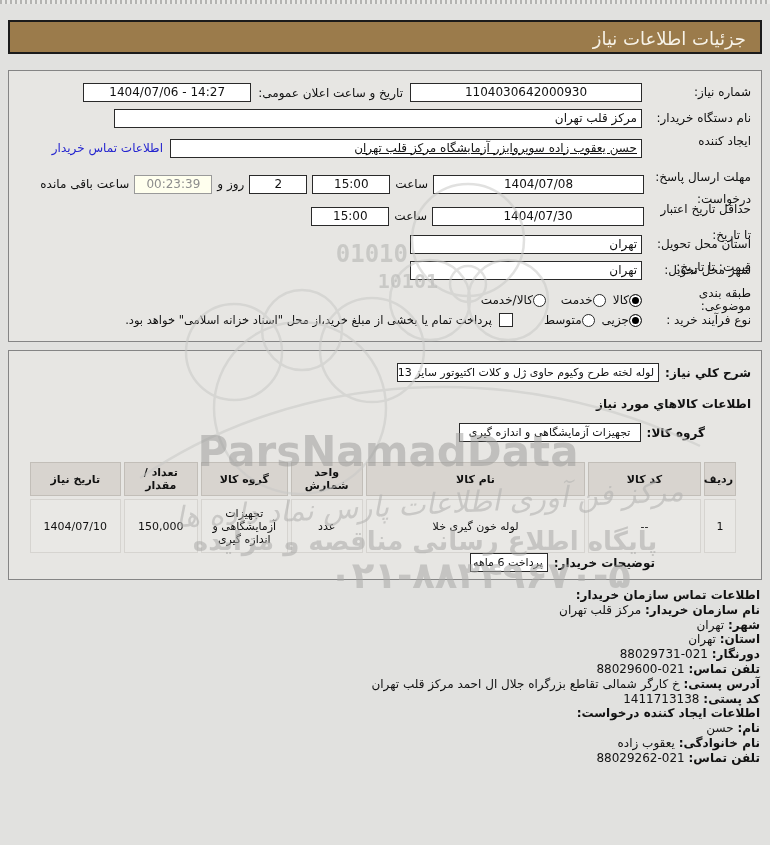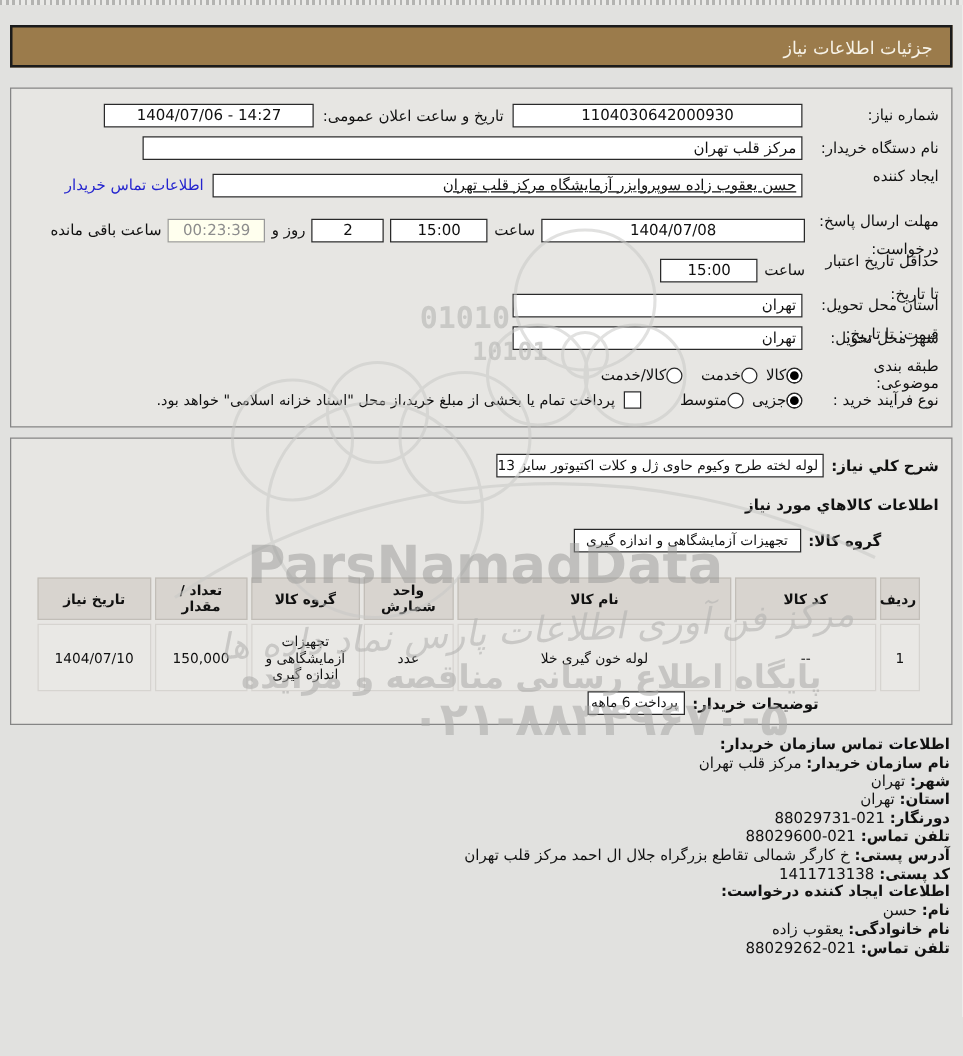--- a/index.html
+++ b/index.html
@@ -1,19 +1,19 @@
 <!DOCTYPE html>
 <html lang="fa" dir="rtl"><head>
 <meta charset="utf-8">
 <style>
   html,body{margin:0;padding:0;}
   body{font-family:"DejaVu Sans",sans-serif;}
   #screen{position:relative;width:770px;height:845px;background:#e1e1df;overflow:hidden;direction:rtl;font-size:12px;color:#111;}
   .top-dots{position:absolute;top:0;left:0;right:0;height:4px;background:repeating-linear-gradient(90deg,#b3b3b1 0 2px,#e9e9e7 2px 5px);}
-  .title-bar{position:absolute;top:20px;left:8px;right:8px;height:34px;background:#9b7b4b;border:2px solid #1b1b1b;color:#f7f3e8;line-height:34px;font-size:14px;padding-right:14px;box-sizing:border-box;}
+  .title-bar{position:absolute;top:20px;left:8px;right:8px;height:34px;background:#9b7b4b;border:2px solid #1b1b1b;color:#f7f3e8;line-height:34px;font-size:18px;padding-right:14px;box-sizing:border-box;}
   .panel{position:absolute;left:8px;right:8px;background:#e7e6e3;border:1px solid #858585;box-sizing:border-box;}
   #panel1{top:70px;height:272px;}
   #panel2{top:350px;height:230px;}
   .row{position:absolute;right:10px;left:10px;display:flex;align-items:center;column-gap:7px;}
   .row.tight{column-gap:5px;}
   .lbl{width:102px;text-align:right;flex:0 0 auto;line-height:13px;}
   .lbl .l2{display:block;margin-top:45px;}
   .lbl-inline{flex:0 0 auto;}
   .box{background:#fff;border:1px solid #2a2a2a;height:19px;line-height:17px;padding:0 4px;box-sizing:border-box;flex:0 0 auto;overflow:hidden;white-space:nowrap;}
   .center{text-align:center;}
@@ -82,20 +82,21 @@
     <span class="lbl-inline">روز و</span>
     <span class="box center num cream" style="width:78px;">00:23:39</span>
     <span class="lbl-inline">ساعت باقی مانده</span>
   </div>
 
   <div class="row tight" style="top:130px;height:30px;">
     <span class="lbl">
           <span class="l2">حداقل تاریخ اعتبار</span>
           <span class="l2">قیمت: تا تاریخ:</span>
         </span>
+    <span class="box center num" style="width:212px;">1404/07/30</span>
     <span class="lbl-inline">ساعت</span>
     <span class="box center num" style="width:78px;">15:00</span>
   </div>
 
   <div class="row" style="top:164px;">
     <span class="lbl">استان محل تحویل:</span>
     <span class="box" style="width:232px;">تهران</span>
   </div>
 
   <div class="row" style="top:190px;">

